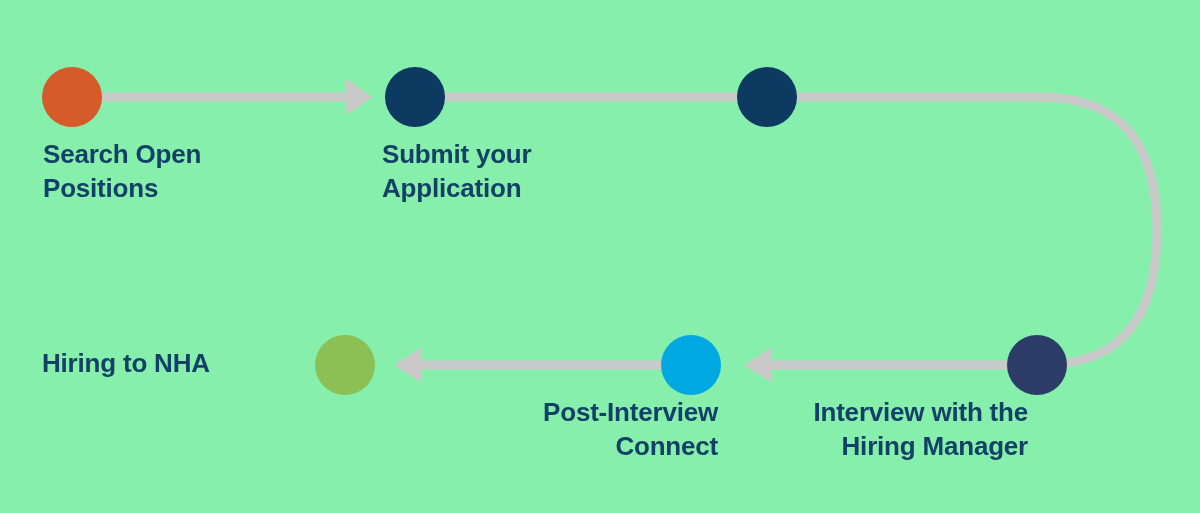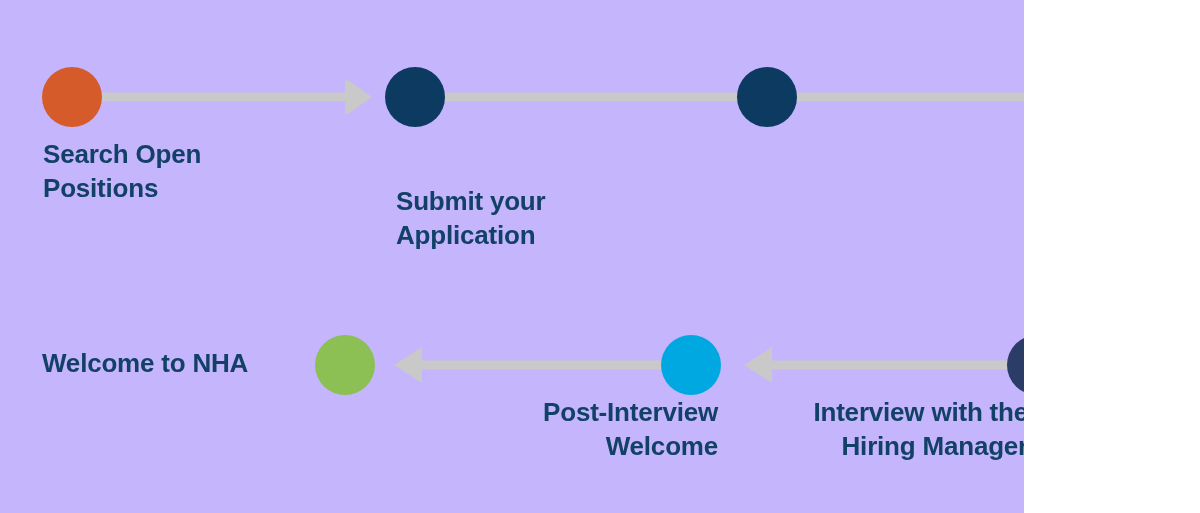--- a/index.html
+++ b/index.html
@@ -7,23 +7,23 @@
     margin: 0;
     padding: 0;
     background: #ffffff;
   }
   body {
     font-family: "Liberation Sans", sans-serif;
     -webkit-font-smoothing: antialiased;
   }
   #flow-canvas {
     position: relative;
-    width: 1024px;
+    width: 1200px;
     height: 513px;
-    background: #c4b5fd;
+    background: #86efac;
     overflow: hidden;
   }
   #flow-svg {
     position: absolute;
     left: 0;
     top: 0;
     width: 1200px;
     height: 513px;
   }
   .step-label {
@@ -81,25 +81,25 @@
       <circle cx="1037" cy="365" r="30" fill="#2b3c66"></circle>
       <circle cx="691" cy="365" r="30" fill="#00a8e1"></circle>
       <circle cx="345" cy="365" r="30" fill="#8cbf54"></circle>
     </g>
 
   </svg>
 
   <div class="step-label label-left" style="left:43px; top:138px; width:330px;">Search Open
 Positions</div>
 
-  <div class="step-label label-left" style="left:396px; top:138px; width:330px;margin-top:47px;">Submit your
+  <div class="step-label label-left" style="left:382px; top:138px; width:330px;">Submit your
 Application</div>
 
 
   <div class="step-label label-right" style="left:698px; top:396px; width:330px;">Interview with the
 Hiring Manager</div>
 
   <div class="step-label label-right" style="left:392px; top:396px; width:326px;">Post-Interview
-Welcome</div>
+Connect</div>
 
-  <div class="step-label label-left" style="left:42px; top:347px; width:290px;">Welcome to NHA</div>
+  <div class="step-label label-left" style="left:42px; top:347px; width:290px;">Hiring to NHA</div>
 
 </div>
 
 </body></html>

